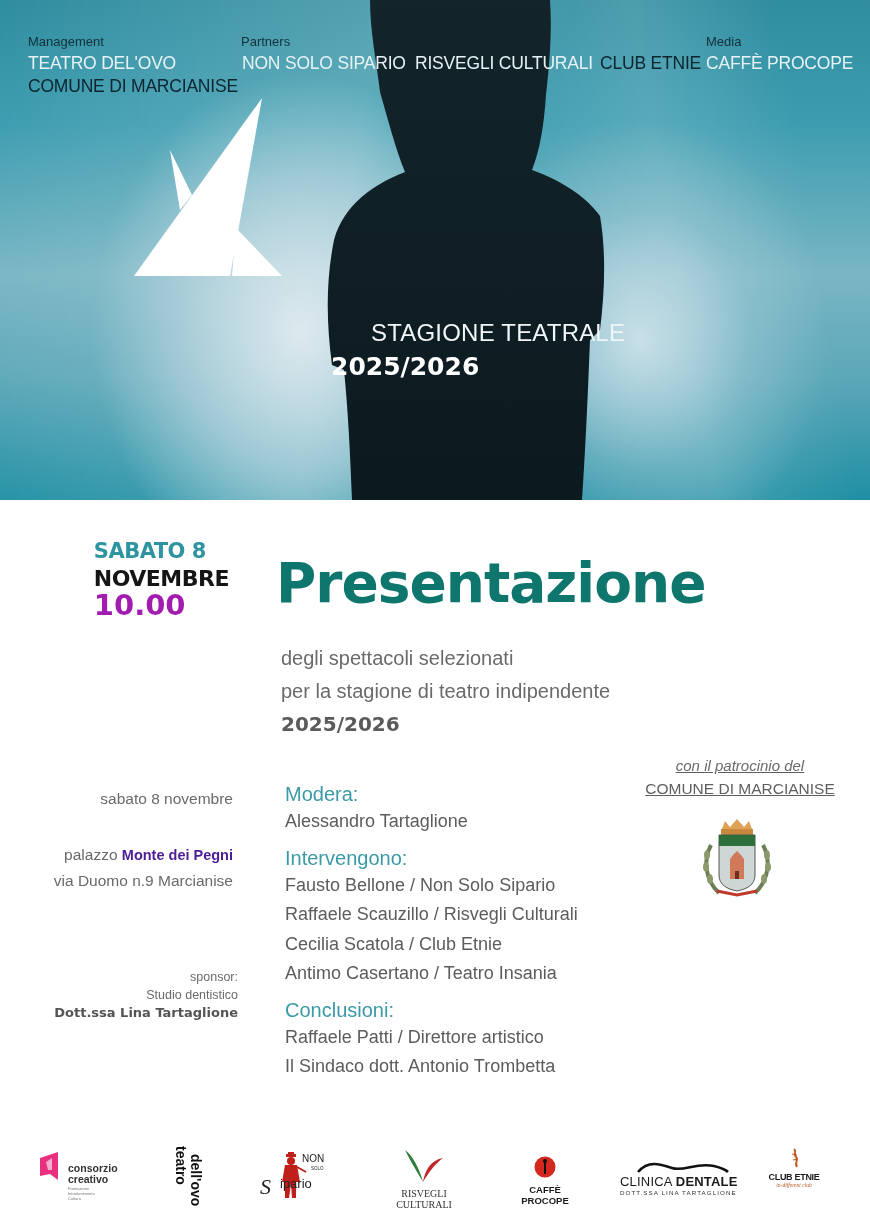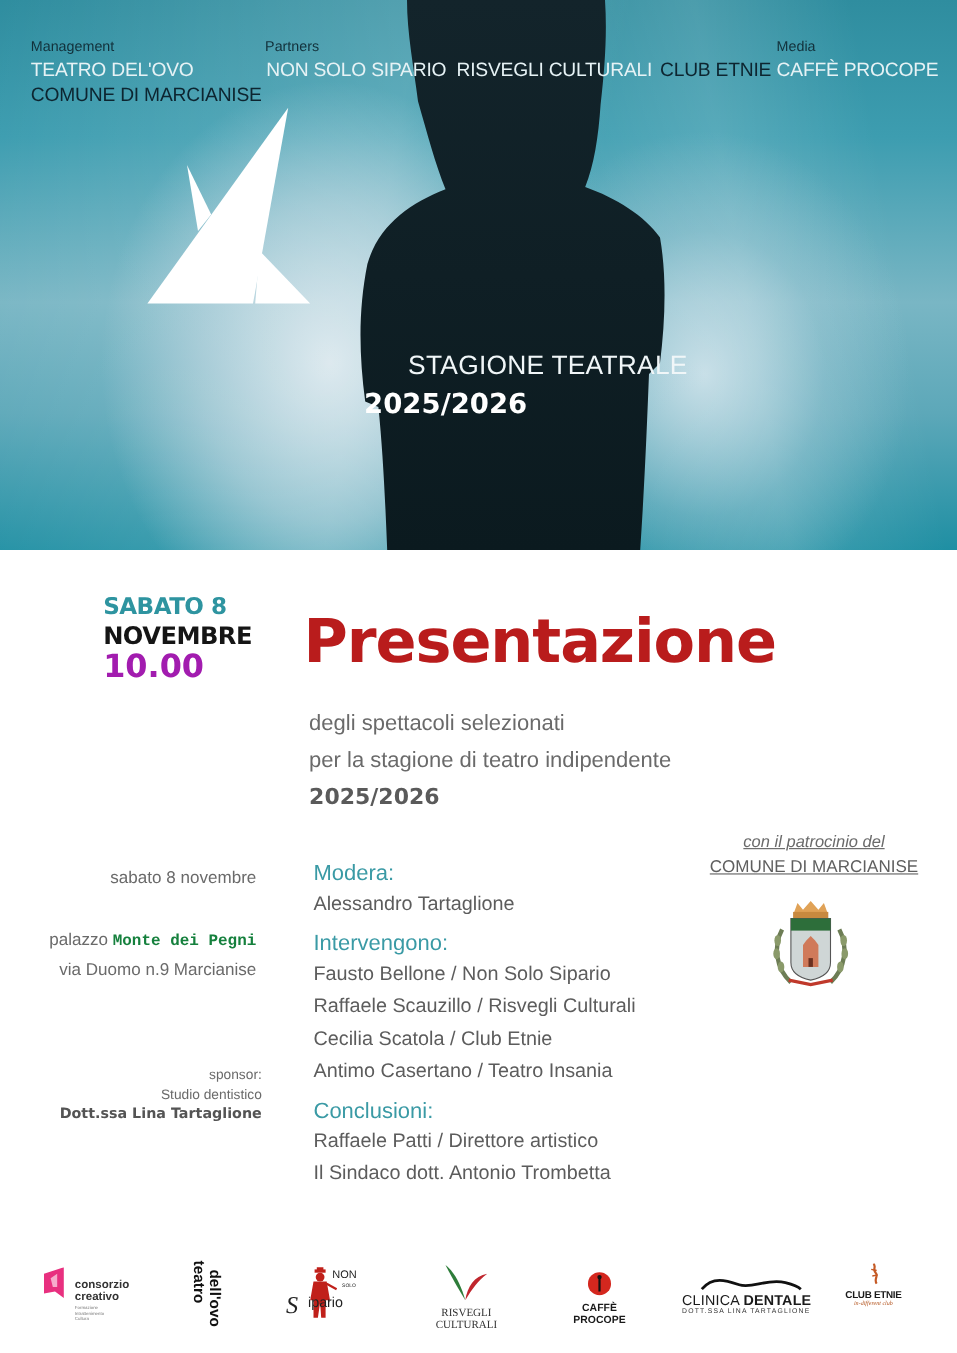--- a/index.html
+++ b/index.html
@@ -35,29 +35,29 @@
   .season { position: absolute; left: 331px; top: 319px; color: #f0f6f8; font-size: 24px; font-family: "Liberation Sans", sans-serif; letter-spacing: 0.2px; margin-left: 40px; }
   .season-years { position: absolute; left: 331px; top: 352px; color: #ffffff; font-size: 25px; font-weight: bold; font-family: "DejaVu Sans", sans-serif; }
   .consorzio { position: absolute; left: 331px; top: 422px; color: #f0f6f8; font-size: 19.5px; line-height: 26px; font-family: "Liberation Sans", sans-serif; }
 
   
   .date-block { position: absolute; right: 641px; top: 538px; text-align: left; font-family: "DejaVu Sans", sans-serif; font-weight: bold; line-height: 27px; }
   .date-day { color: #2e94a0; font-size: 21px; letter-spacing: -0.5px; }
   .date-month { color: #151515; font-size: 22px; letter-spacing: -0.5px; }
   .date-time { color: #a21caf; font-size: 29px; }
 
-  .main-title { position: absolute; left: 276px; top: 556px; font-family: "DejaVu Sans", sans-serif; font-weight: bold; font-size: 55px; color: #b91c1c; letter-spacing: -1px; line-height: 1; }
+  .main-title { position: absolute; left: 276px; top: 556px; font-family: "DejaVu Sans", sans-serif; font-weight: bold; font-size: 55px; color: #0f766e; letter-spacing: -1px; line-height: 1; }
   .subtitle { position: absolute; left: 281px; top: 642px; font-size: 20px; line-height: 33px; color: #6a6a6a; font-family: "Liberation Sans", sans-serif; }
   .subtitle .yr { font-weight: bold; font-family: "DejaVu Sans", sans-serif; font-size: 20px; color: #5a5a5a; }
 
   
   .venue { position: absolute; right: 637px; top: 790px; text-align: right; font-size: 15.5px; color: #6a6a6a; font-family: "Liberation Sans", sans-serif; }
   .venue .l1 { height: 52px; }
   .venue .l2, .venue .l3 { line-height: 26px; }
-  .venue b { color: #15803d; font-family: Liberation Mono, monospace; font-size: 14.5px; }
+  .venue b { color: #4c1d95; font-family: Liberation Sans, sans-serif; font-size: 14.5px; }
   .sponsor { position: absolute; right: 632px; top: 968px; text-align: right; color: #6a6a6a; font-family: "Liberation Sans", sans-serif; font-size: 12.5px; line-height: 18px; }
   .sponsor .name { font-weight: bold; font-family: "DejaVu Sans", sans-serif; color: #545454; font-size: 13px; }
 
   
   .program { position: absolute; left: 285px; top: 781px; font-family: "Liberation Sans", sans-serif; }
   .sec-head { color: #3a9aa5; font-size: 20px; line-height: 26px; }
   .person { color: #5c5c5c; font-size: 18px; line-height: 29.5px; white-space: nowrap; }
   .gap { height: 8px; }
 
   

